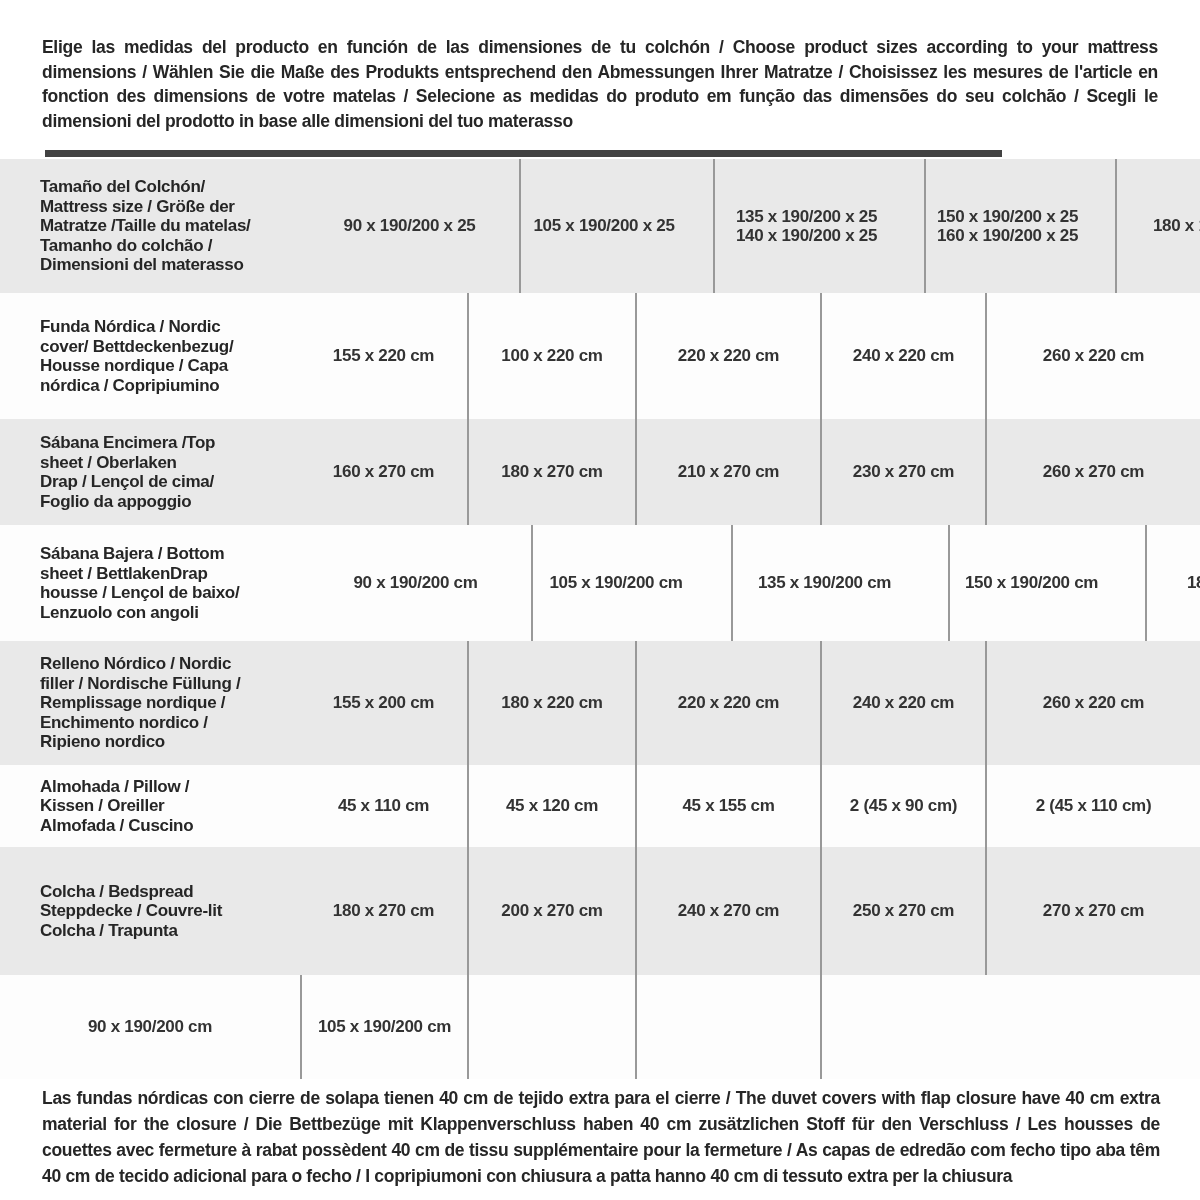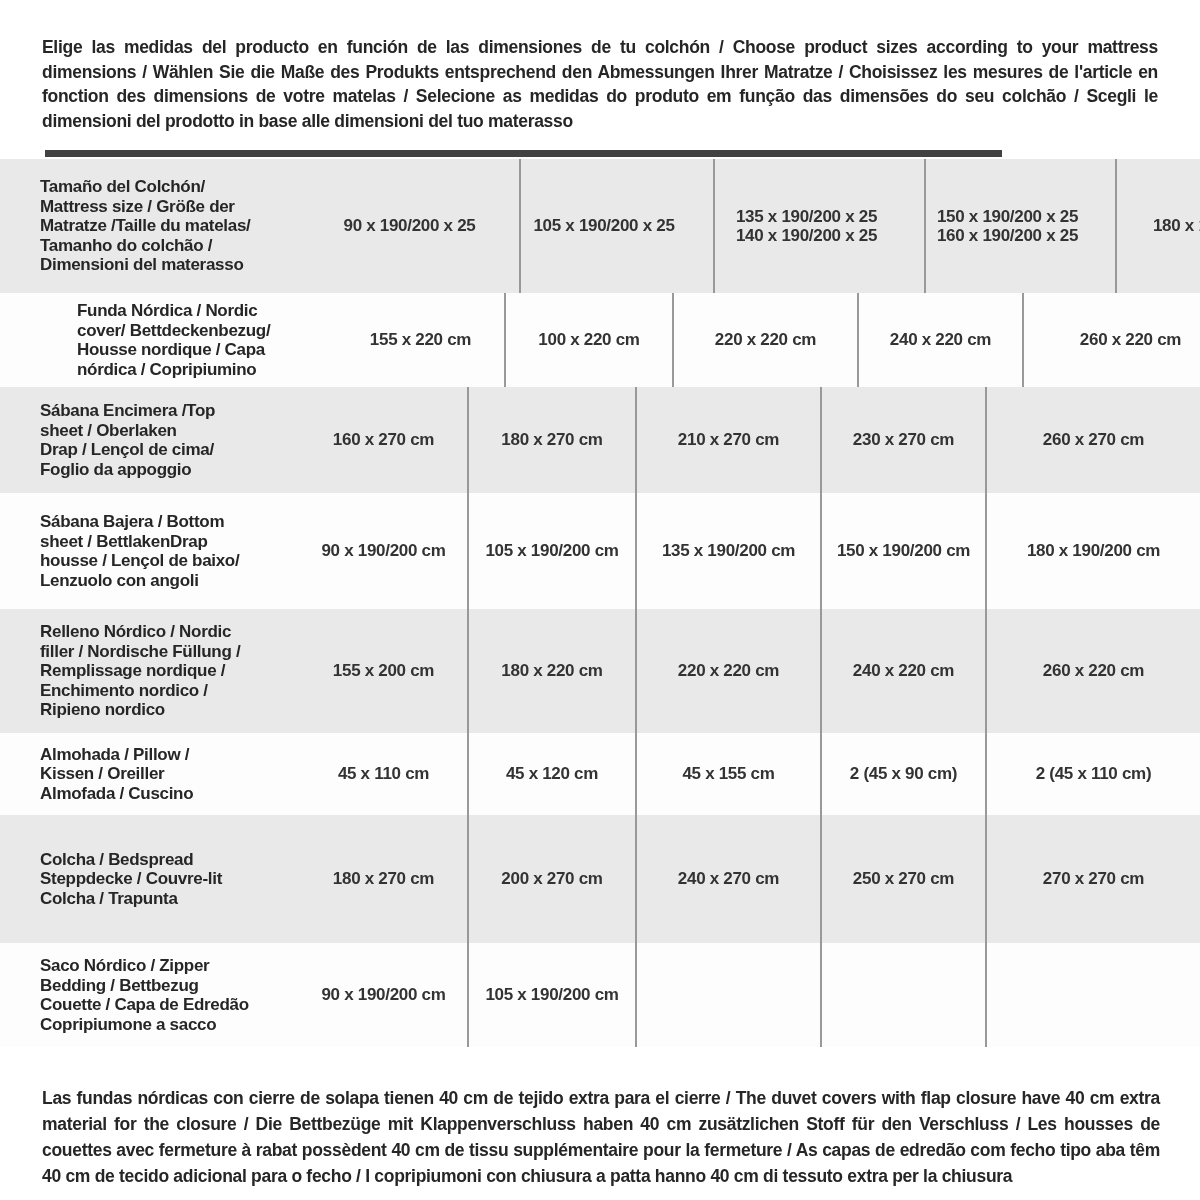--- a/index.html
+++ b/index.html
@@ -32,23 +32,23 @@
     background:#424242;
   }
   .trow {
     display:grid;
     grid-template-columns:300px 167px 168px 185px 165px 215px;
     width:1200px;
   }
   .trow.gray  { background:#e9e9e9; }
   .trow.white { background:#fdfdfd; }
   .r1 { height:134px;gap:26px; }
-  .r2 { height:94px;padding-left:37px; }
+  .r2 { height:126px; }
   .r3 { height:106px; }
-  .r4 { height:116px; }
+  .r4 { height:116px;gap:32px; }
   .r5 { height:124px; }
   .r6 { height:82px; }
   .r7 { height:128px; }
   .r8 { height:104px; }
 
   .cell {
     display:flex; align-items:center;
     font-weight:700; font-size:17px; line-height:19.5px;
     letter-spacing:-0.3px;
     white-space:pre-line;
@@ -154,24 +154,20 @@
 Steppdecke / Couvre-lit
 Colcha / Trapunta</div>
       <div class="cell value-cell c1v">180 x 270 cm</div>
       <div class="cell value-cell c2">200 x 270 cm</div>
       <div class="cell value-cell c3">240 x 270 cm</div>
       <div class="cell value-cell c4">250 x 270 cm</div>
       <div class="cell value-cell c5">270 x 270 cm</div>
     </div>
 
     <div class="trow white r8">
-      <div class="cell label-cell c1">Saco Nórdico / Zipper
-Bedding / Bettbezug
-Couette  / Capa de Edredão
-Copripiumone a sacco</div>
       <div class="cell value-cell c1v">90 x 190/200 cm</div>
       <div class="cell value-cell c2">105 x 190/200 cm</div>
       <div class="cell value-cell c3"></div>
       <div class="cell value-cell c4"></div>
       <div class="cell value-cell c5"></div>
     </div>
   </div>
 
   <p class="para footnote">Las fundas nórdicas con cierre de solapa tienen 40 cm de tejido extra para el cierre  / The duvet covers with flap closure have 40 cm extra material for the closure / Die Bettbezüge mit Klappenverschluss haben 40 cm zusätzlichen Stoff für den Verschluss / Les housses de couettes avec fermeture à rabat possèdent 40 cm de tissu supplémentaire pour la fermeture / As capas de edredão com fecho tipo aba têm 40 cm de tecido adicional para o fecho / I copripiumoni con chiusura a patta hanno 40 cm di tessuto extra per la chiusura</p>
 

